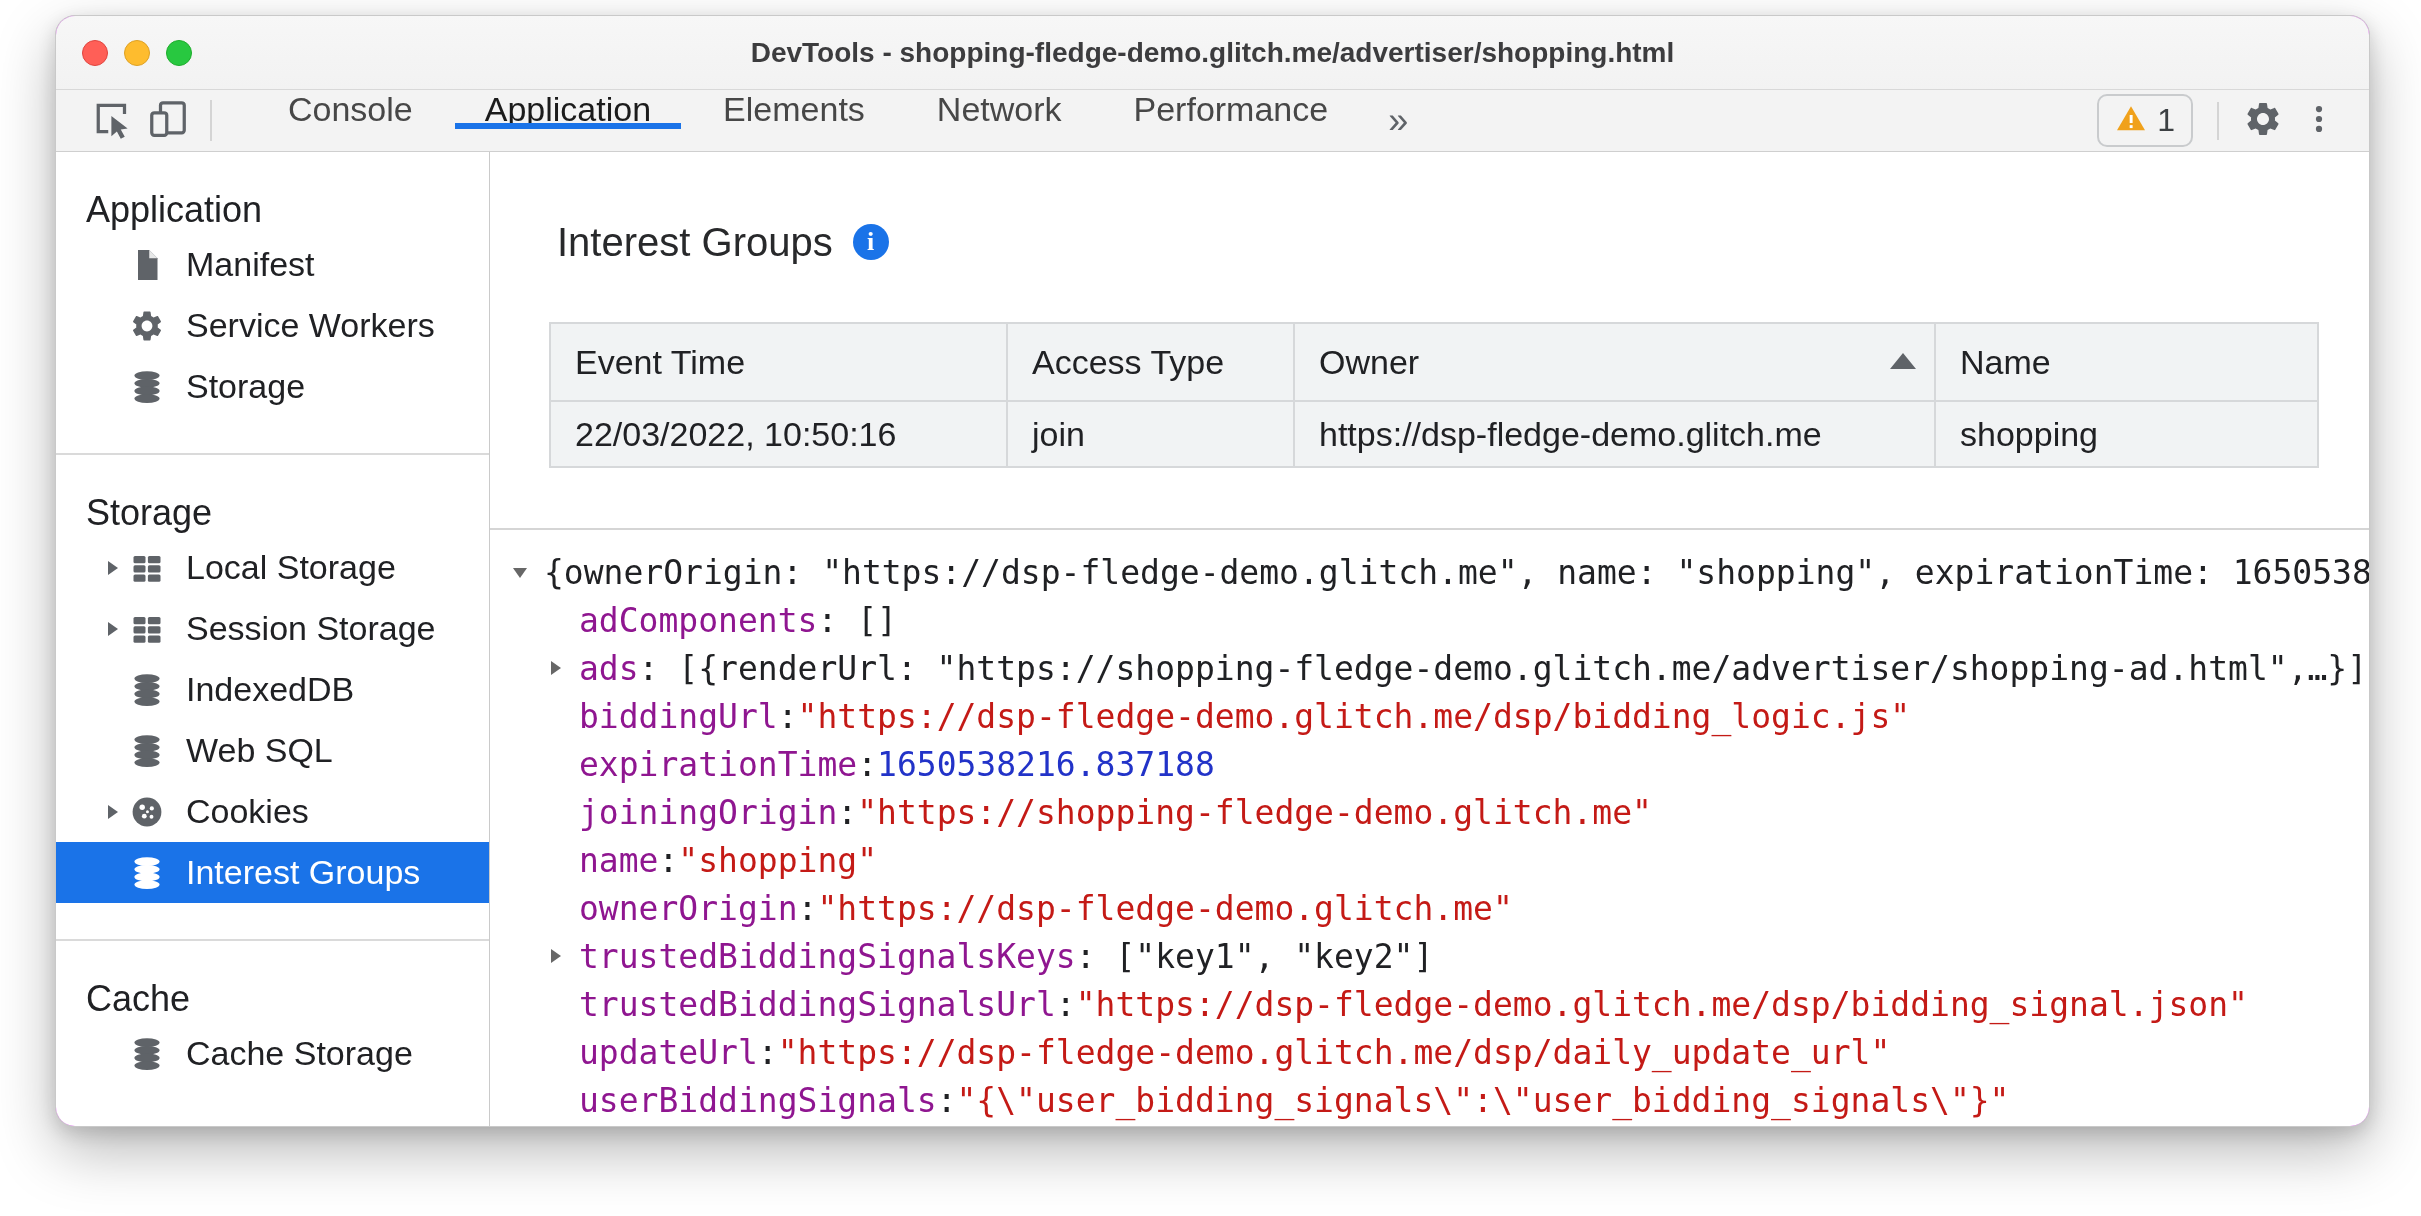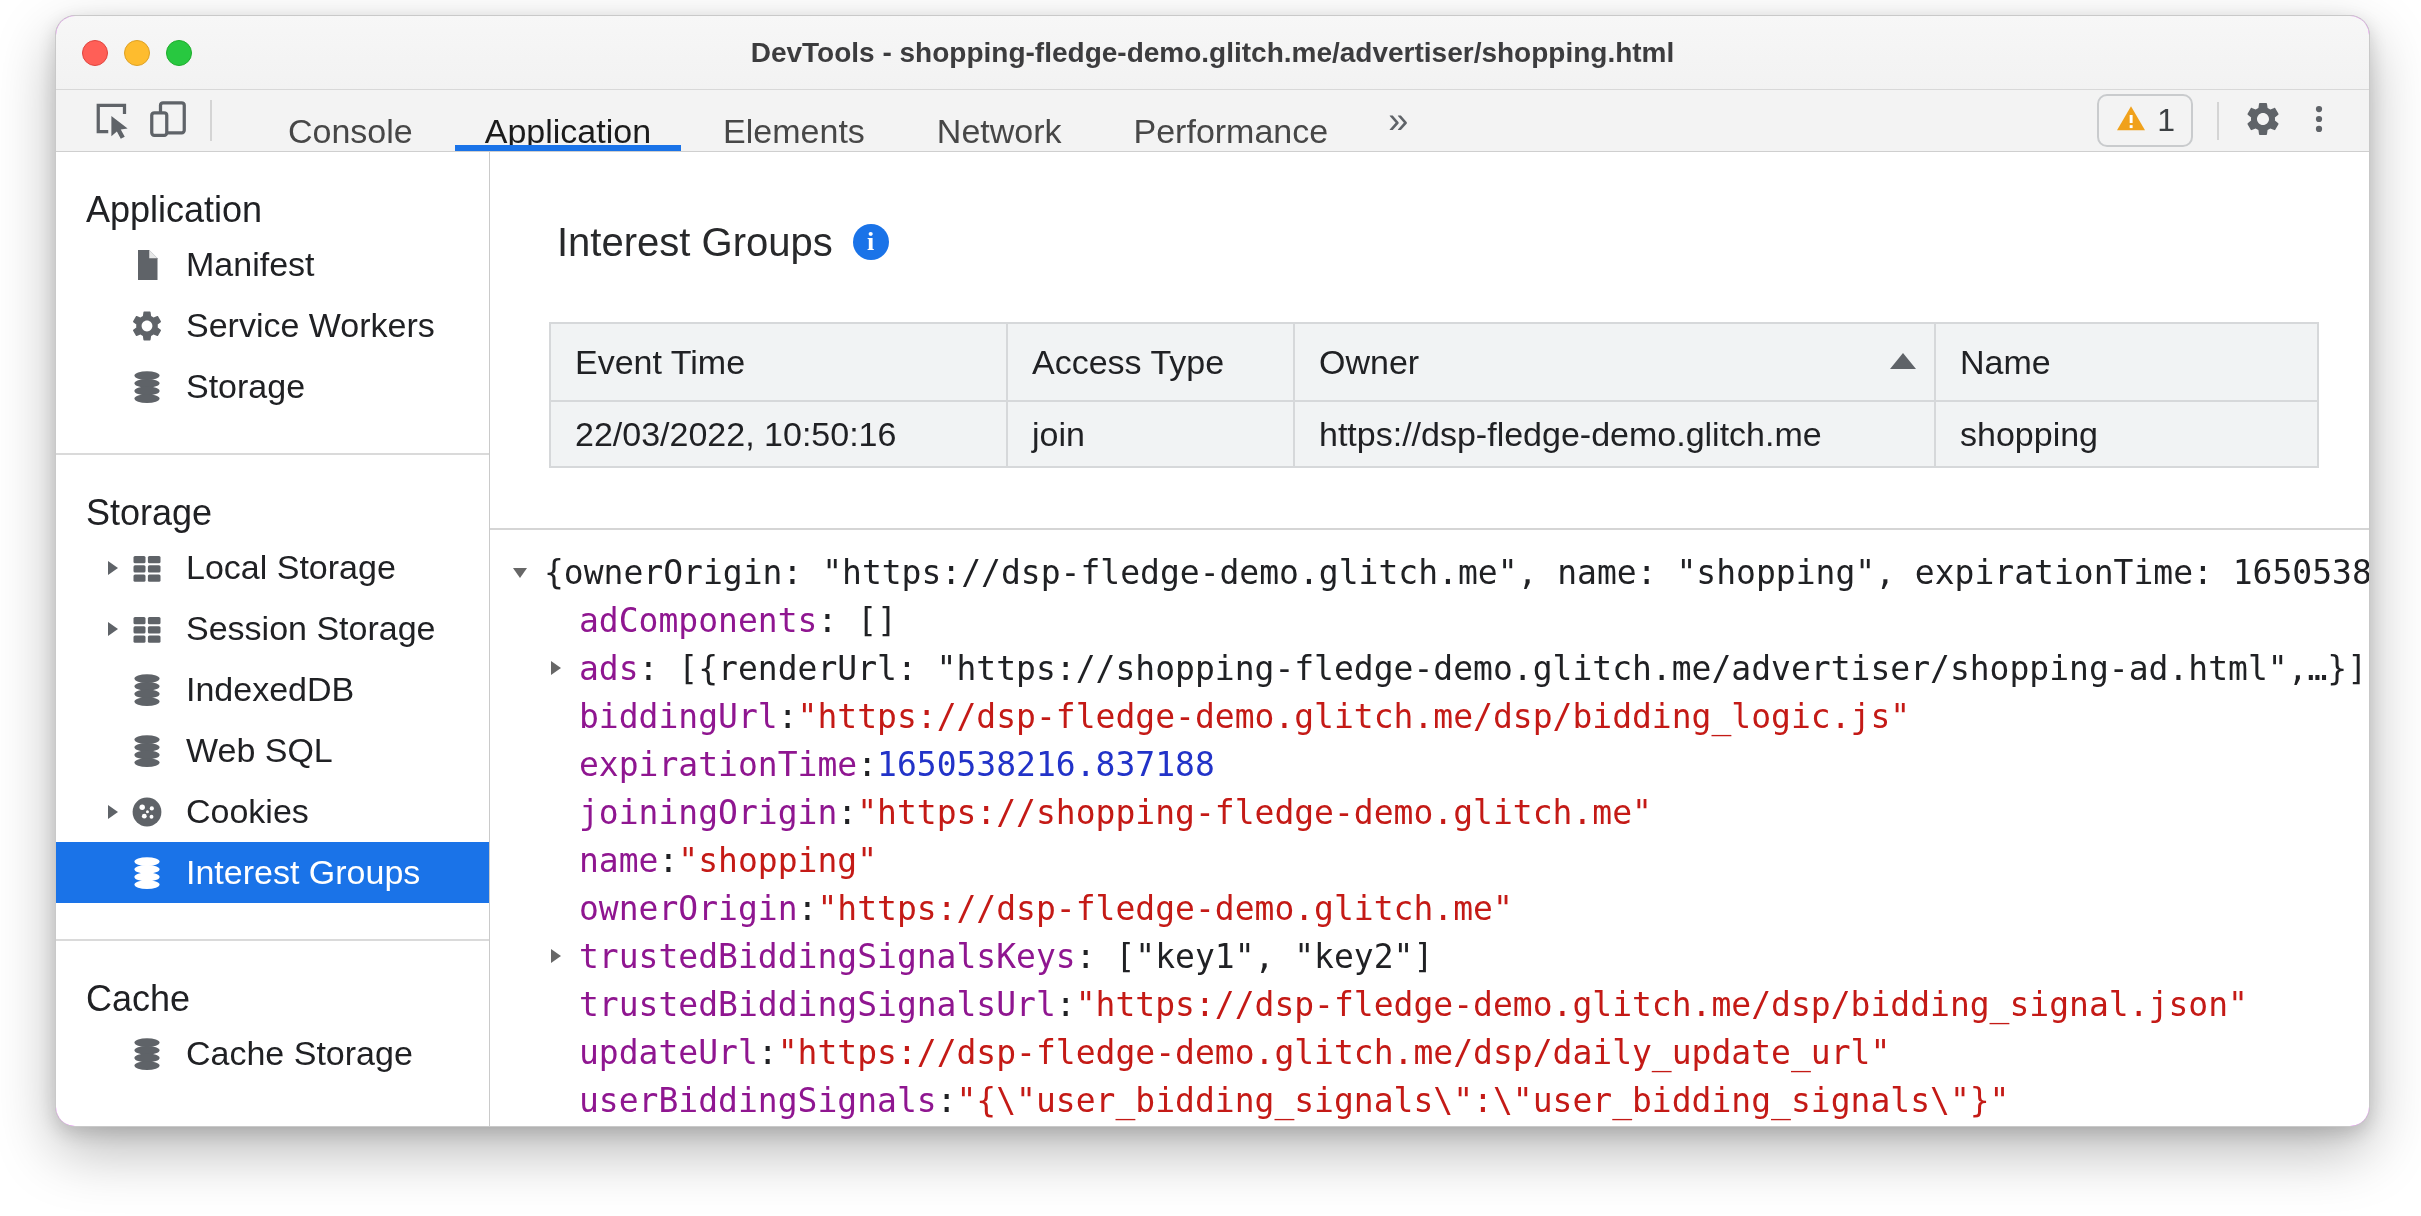--- a/index.html
+++ b/index.html
@@ -30,21 +30,21 @@
     font-size:28px;font-weight:bold;color:#3c3c3e;white-space:nowrap;
   }
   
   .toolbar{
     height:61px;background:#f3f3f3;border-bottom:1px solid #cfcfcf;
     display:flex;align-items:stretch;flex:0 0 auto;padding-left:28px;
   }
   .tb-btn{display:flex;align-items:center;justify-content:center;width:56px;color:#5f6368;cursor:pointer;}
   .tb-btn svg{width:40px;height:40px;}
   .tb-sep{width:2px;background:#d4d4d4;margin:10px 14px;}
-  .tabs{display:flex;align-items:flex-end;margin-left:26px;}
+  .tabs{display:flex;align-items:flex-start;margin-left:26px;}
   .tab{
     display:flex;align-items:center;padding:0 36px;font-size:34px;color:#474747;
     position:relative;cursor:pointer;white-space:nowrap;
   }
   .tab.active{color:#1b1b1b;}
   .tab.active::after{
     content:"";position:absolute;left:6px;right:6px;bottom:0;height:6px;background:#1a73e8;
   }
   .more-tabs{display:flex;align-items:center;padding:0 24px;font-size:36px;color:#5f6368;cursor:pointer;}
   .tb-right{margin-left:auto;display:flex;align-items:center;padding-right:22px;}

